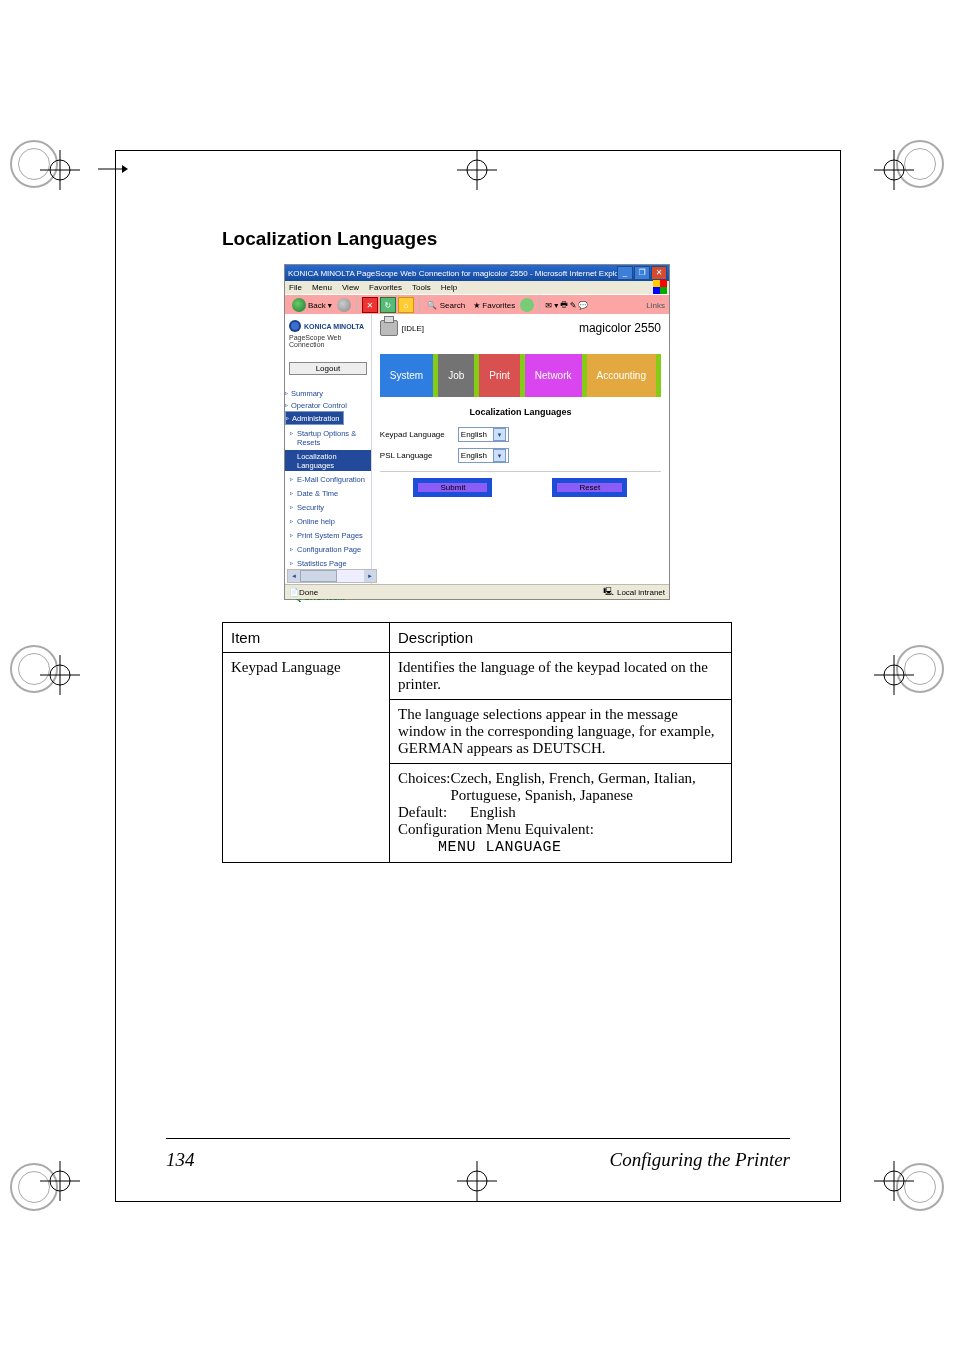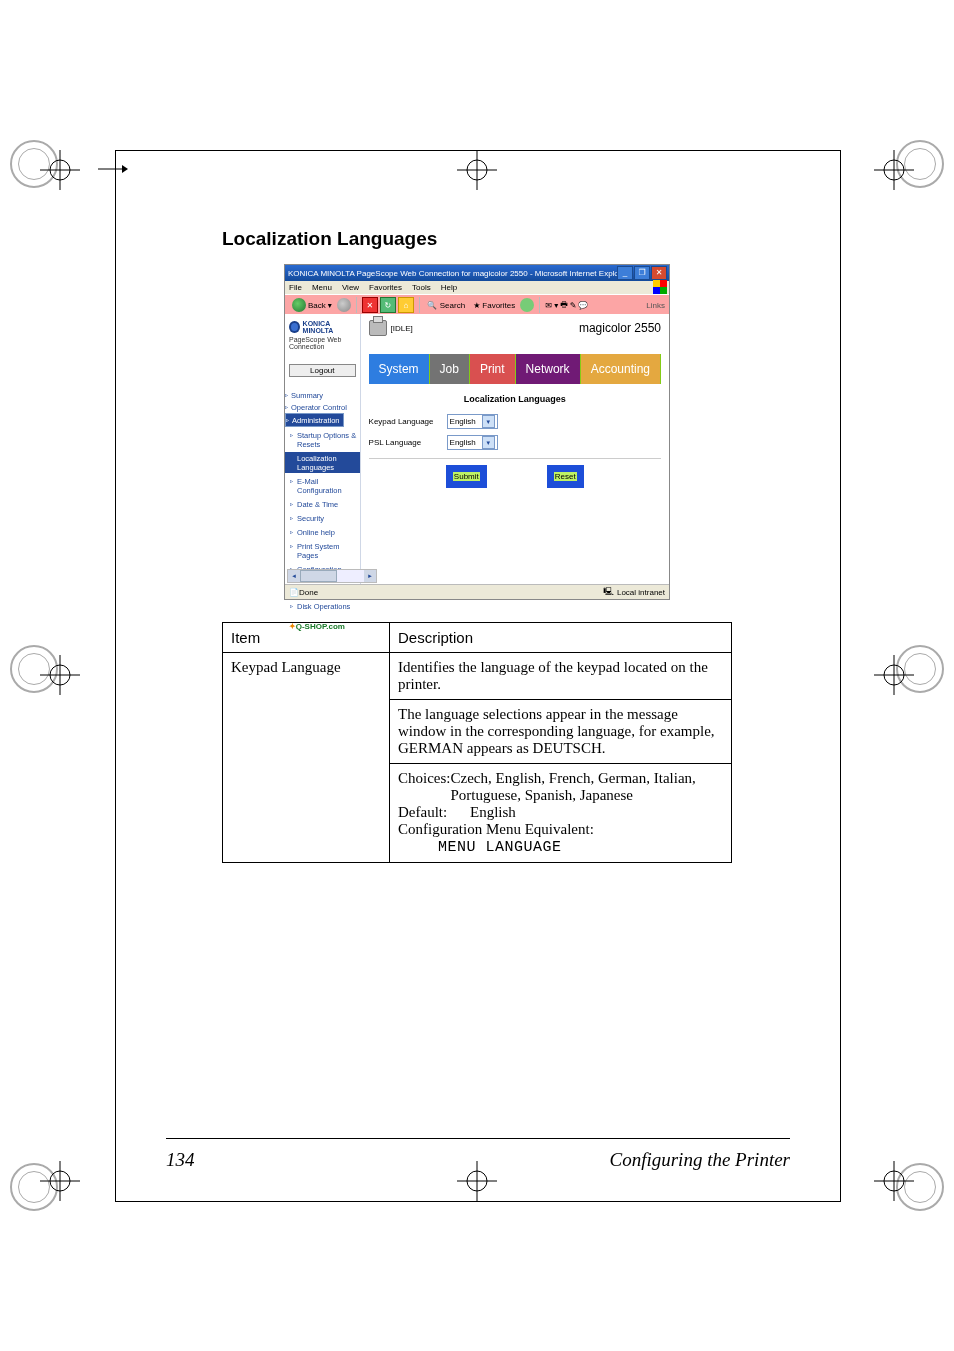--- a/index.html
+++ b/index.html
@@ -68,34 +68,34 @@
   .nav li.sub::before{left:5px}
   .nav li.sub.sel2{background:#234a9a;color:#fff}
   .qshop{margin:10px 4px;font-size:8px;font-weight:bold;color:#1a7a2a}
   .qshop .star{color:#e80}
   .right{flex:1;position:relative;padding:6px 8px}
   .status-row{display:flex;align-items:center;font-size:8px}
   .printer-ico{width:16px;height:14px;background:#bbb;border:1px solid #777;margin-right:4px;border-radius:2px;position:relative}
   .printer-ico::after{content:"";position:absolute;top:-5px;left:3px;right:3px;height:5px;background:#ddd;border:1px solid #777}
   .model{margin-left:auto;font-size:12px;color:#000}
   .tabs{display:flex;margin-top:18px}
-  .tab{flex:0 0 auto;padding:8px 10px;font-size:12px;color:#fff;border-right:1px solid #84cc16}
+  .tab{flex:0 0 auto;padding:16px 10px;font-size:10px;color:#fff;border-right:5px solid #84cc16}
   .tab.system{background:#2e7de0}
   .tab.job{background:#737373}
   .tab.print{background:#d95050}
-  .tab.network{background:#701a75}
+  .tab.network{background:#d946ef}
   .tab.acct{background:#e4a840}
   .panel-title{text-align:center;font-size:9px;font-weight:bold;margin:10px 0 10px 0}
   .formrow{display:flex;align-items:center;font-size:8px;margin:6px 0}
   .formrow label{width:78px}
   .sel{border:1px solid #7a9ac9;background:#fff;font-size:8px;padding:0 2px;display:inline-flex;align-items:center;gap:3px}
   .sel .dd{width:11px;height:11px;background:#cde0f7;border:1px solid #7a9ac9;display:inline-flex;align-items:center;justify-content:center;color:#234a9a;font-size:7px;margin-left:3px}
   .panel-hr{border:none;border-top:1px solid #ccc;margin:8px 0 6px}
   .btnrow{display:flex;justify-content:center;gap:60px}
-  .btnrow button{font-size:8px;border:7px solid #1d4ed8;background:#bef264;padding:0 1px}
+  .btnrow button{font-size:8px;border:5px solid #1d4ed8;background:#8b5cf6;padding:0 22px}
   .left-scroll{position:absolute;left:2px;bottom:16px;width:88px;height:12px;background:#ece9d8;border:1px solid #bbb;display:flex}
   .left-scroll .ar{width:12px;background:#cfd7e6;display:flex;align-items:center;justify-content:center;font-size:7px;color:#234a9a}
   .left-scroll .track{flex:1;background:#eef;position:relative}
   .left-scroll .thumb{position:absolute;left:0;top:0;bottom:0;width:35px;background:#cfd7e6;border:1px solid #9ab}
   .statusbar{position:absolute;left:0;right:0;bottom:0;height:14px;background:#ece9d8;border-top:1px solid #bbb;display:flex;align-items:center;font-size:8px;padding:0 4px}
   .statusbar .zone{margin-left:auto;display:flex;align-items:center;gap:3px}
   
   p.expl{font-size:15px;margin:0 0 12px 0;line-height:1.3}
   
   table.doc{border-collapse:collapse;width:100%;font-size:15px}

